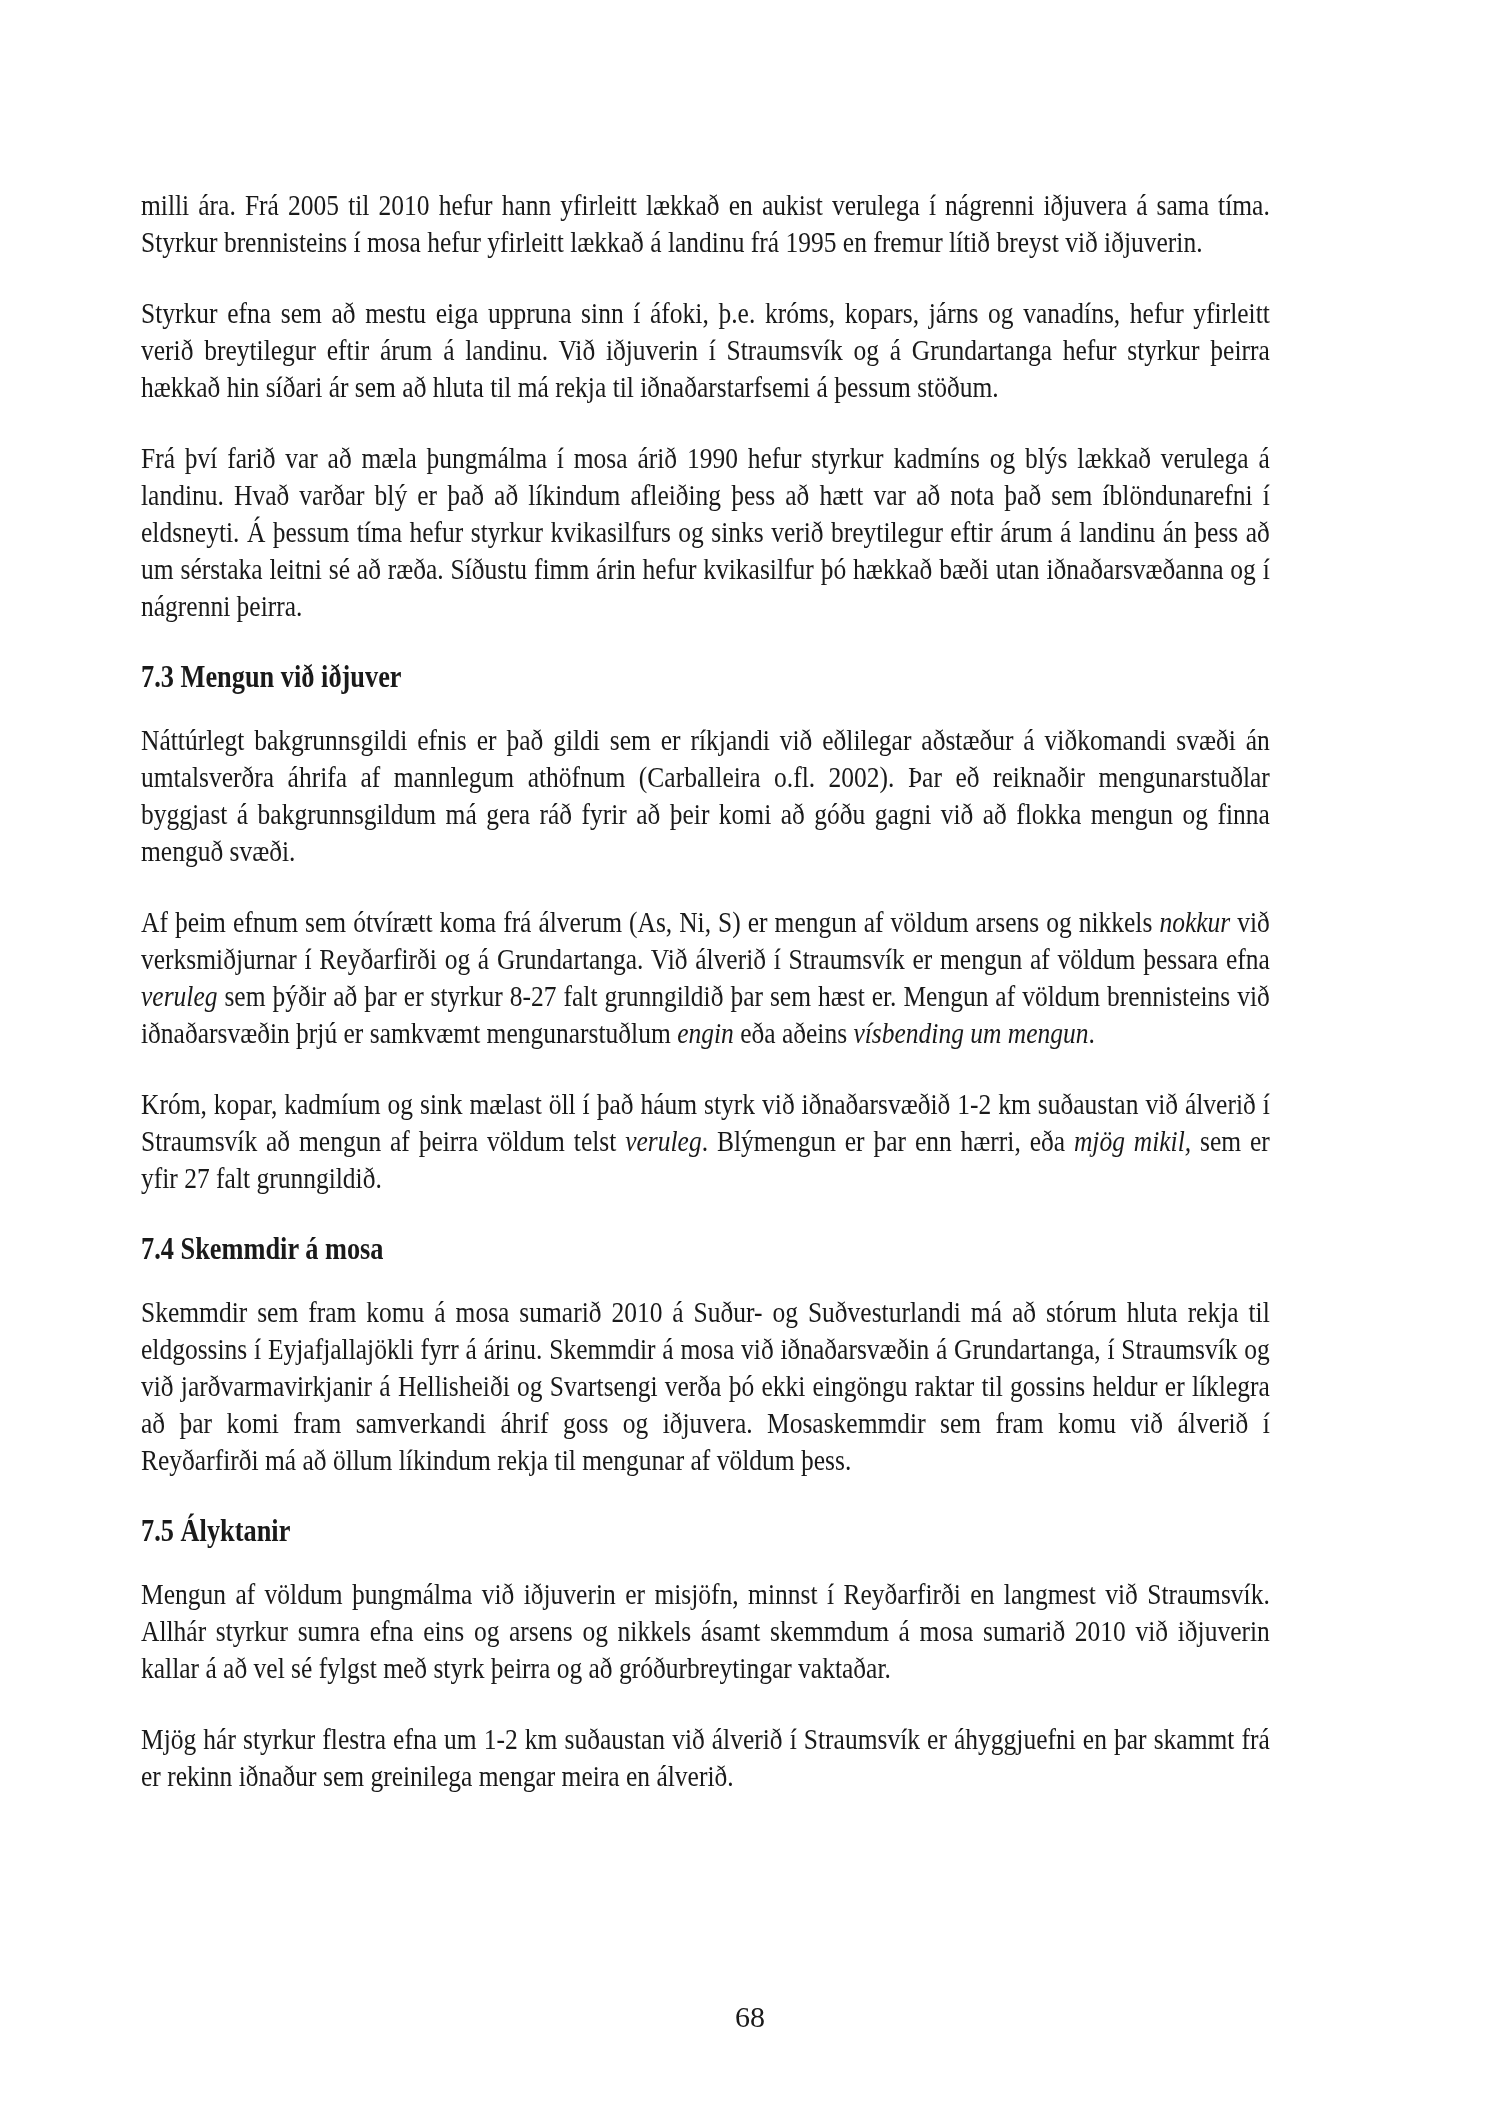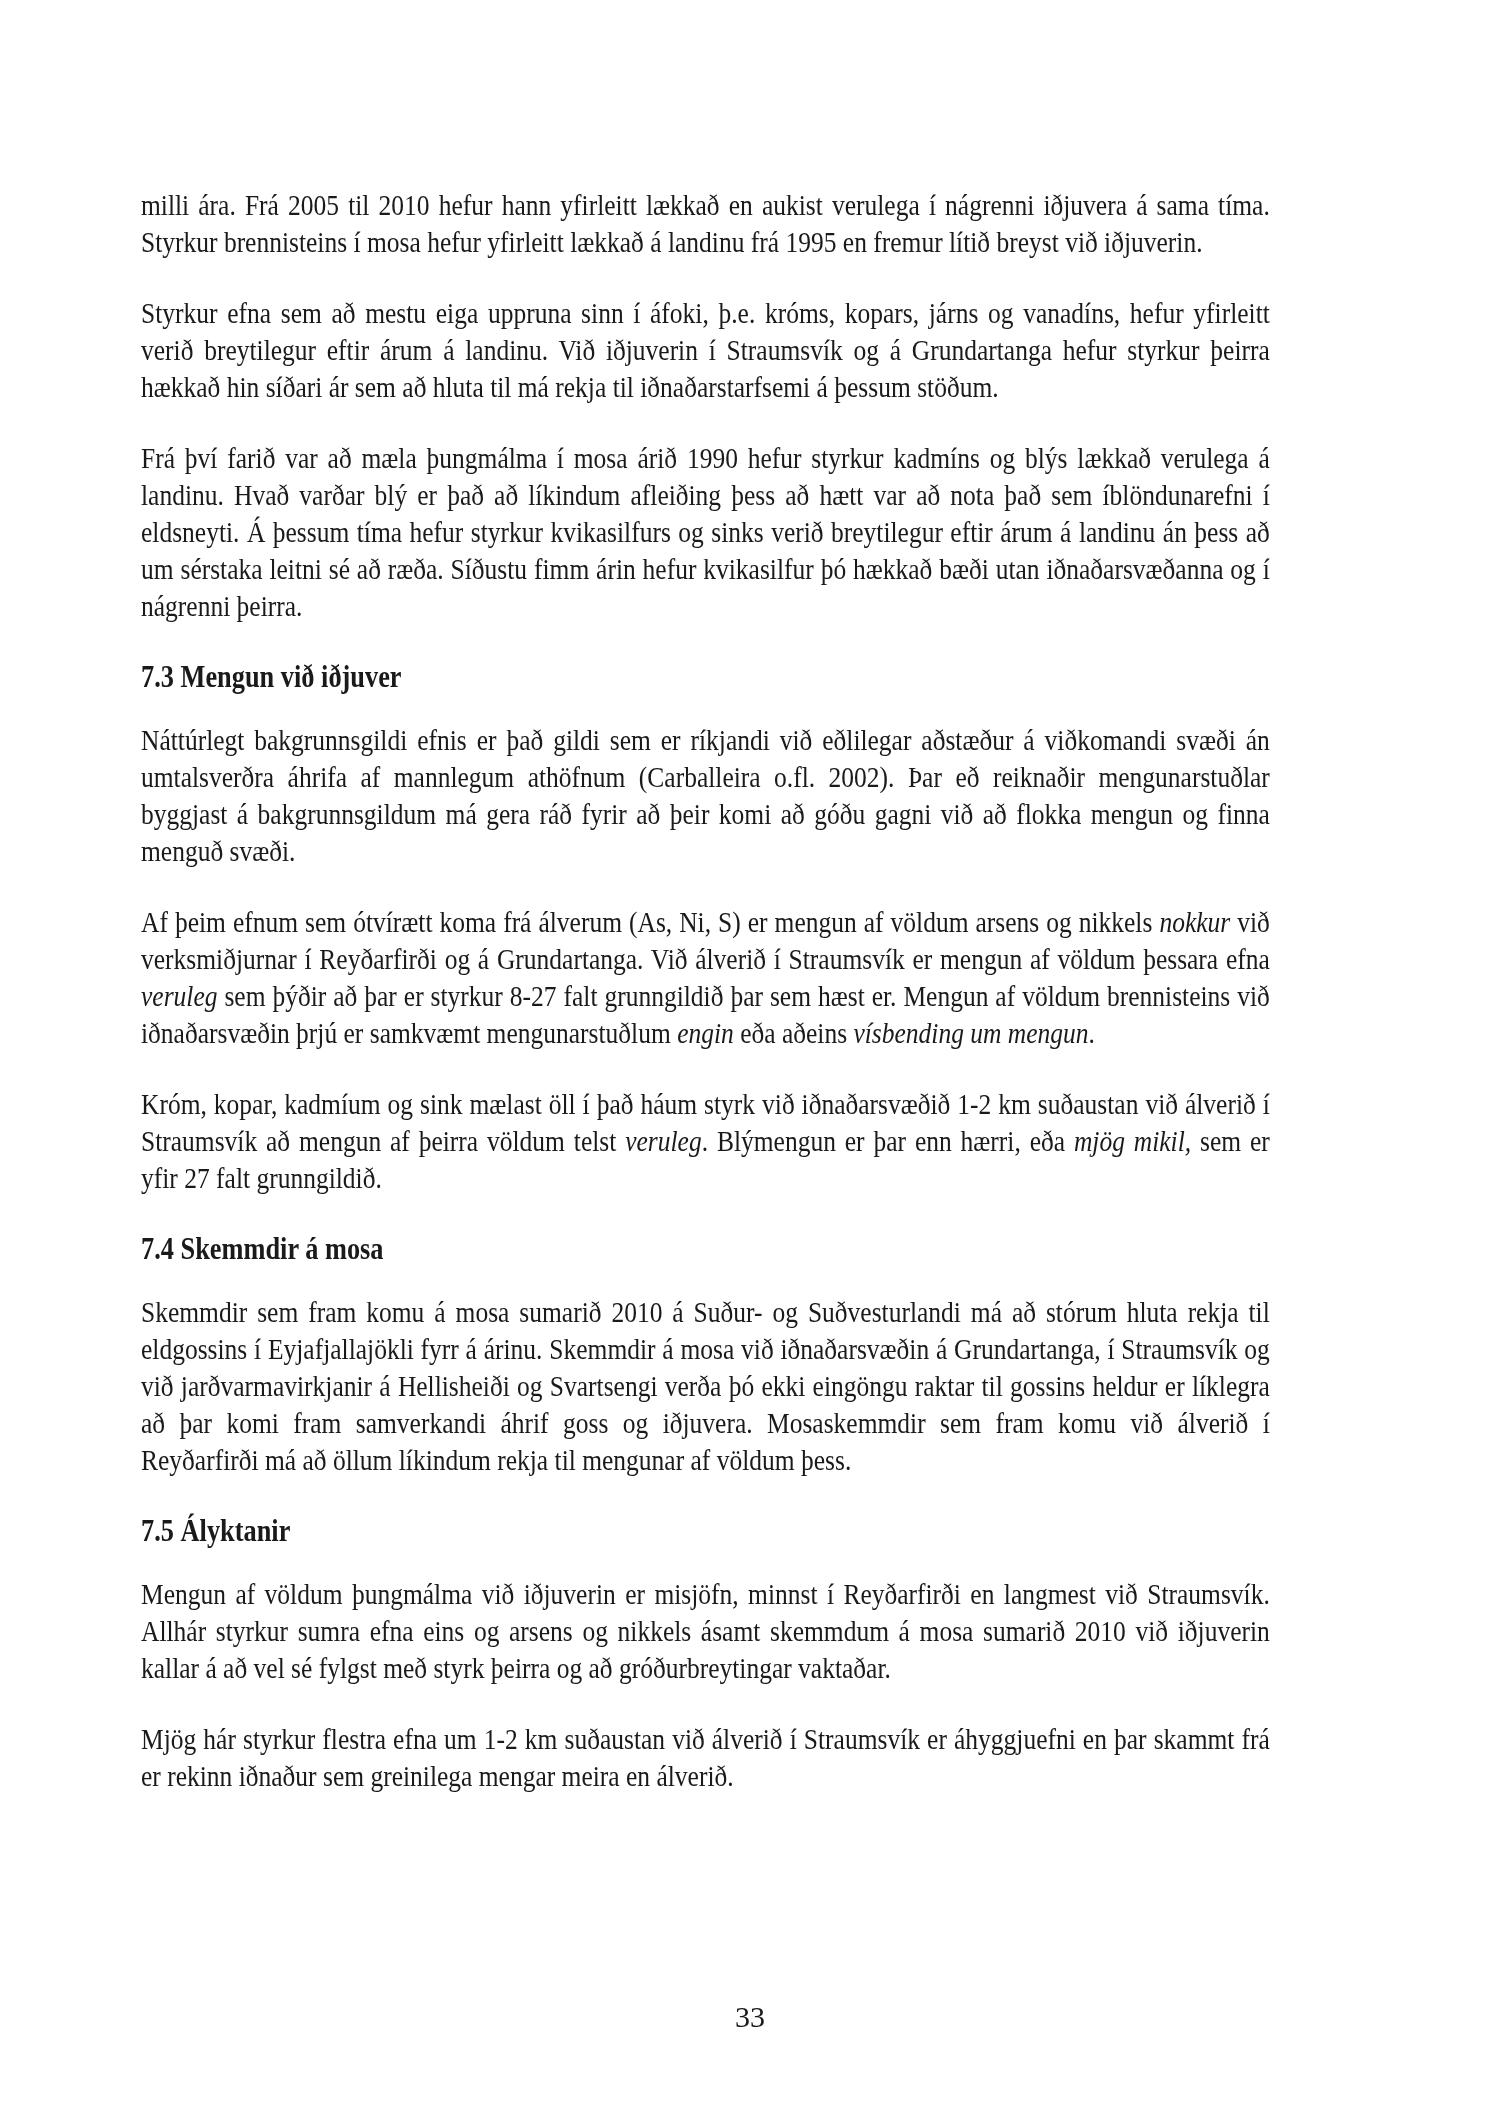--- a/index.html
+++ b/index.html
@@ -69,14 +69,14 @@
 
     <h2>7.4 Skemmdir á mosa</h2>
     <p><span>Skemmdir sem fram komu á mosa sumarið 2010 á Suður- og Suðvesturlandi má að stórum hluta rekja til eldgossins í Eyjafjallajökli fyrr á árinu. Skemmdir á mosa við iðnaðarsvæðin á Grundartanga, í Straumsvík og við jarðvarmavirkjanir á Hellisheiði og Svartsengi verða þó ekki eingöngu raktar til gossins heldur er líklegra að þar komi fram samverkandi áhrif goss og iðjuvera. Mosaskemmdir sem fram komu við álverið í Reyðarfirði má að öllum líkindum rekja til mengunar af völdum þess.</span></p>
 
     <h2>7.5 Ályktanir</h2>
     <p><span>Mengun af völdum þungmálma við iðjuverin er misjöfn, minnst í Reyðarfirði en langmest við Straumsvík. Allhár styrkur sumra efna eins og arsens og nikkels ásamt skemmdum á mosa sumarið 2010 við iðjuverin kallar á að vel sé fylgst með styrk þeirra og að gróðurbreytingar vaktaðar.</span></p>
     <p><span>Mjög hár styrkur flestra efna um 1-2 km suðaustan við álverið í Straumsvík er áhyggjuefni en þar skammt frá er rekinn iðnaður sem greinilega mengar meira en álverið.</span></p>
 
   </div>
 
-  <div class="page-number">33</div>
+  <div class="page-number">68</div>
 </div>
 
 </body></html>

